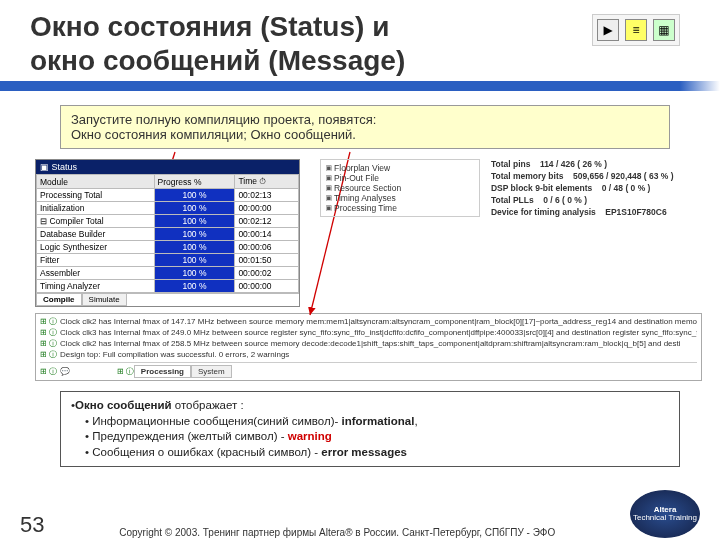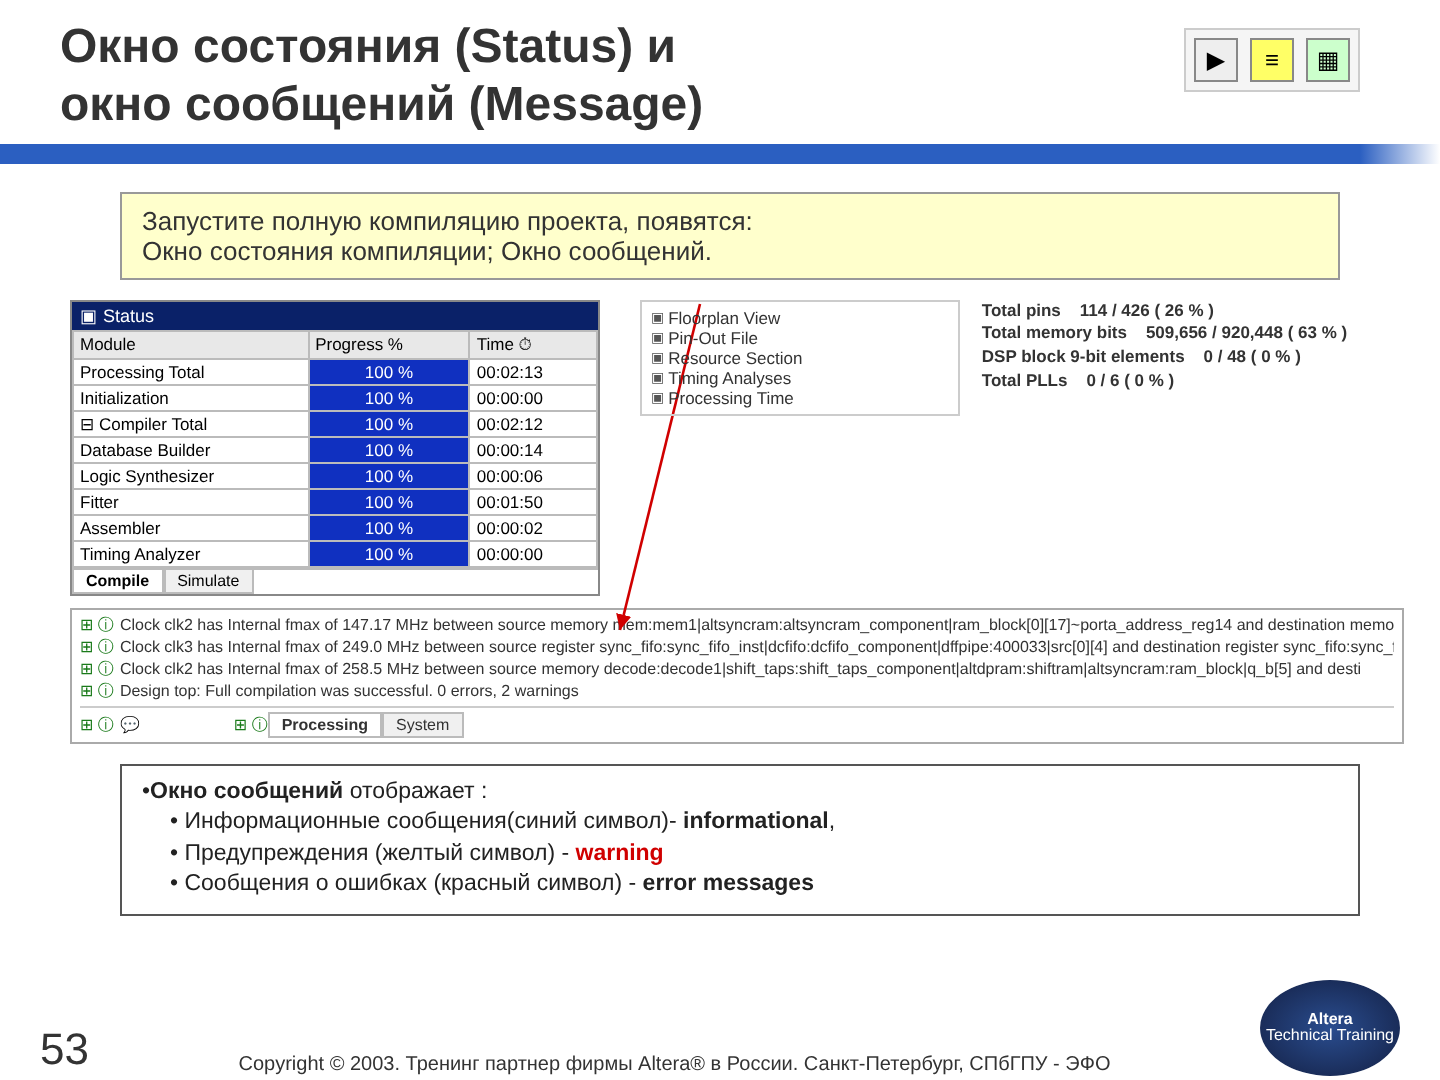--- a/index.html
+++ b/index.html
@@ -4,21 +4,21 @@
 <style>
   * { box-sizing: border-box; margin: 0; padding: 0; }
   body {
     width: 720px; height: 540px;
     font-family: Arial, sans-serif;
     background: #fff;
     position: relative;
     overflow: hidden;
   }
   .title {
-    font-size: 24px; font-weight: bold;
+    font-size: 28px; font-weight: bold;
     color: #333;
     padding: 10px 0 0 30px;
     line-height: 1.2;
   }
   .title-bar {
     height: 10px;
     background: #2b5fc1;
     margin-top: 4px;
     position: relative;
   }
@@ -276,20 +276,21 @@
     <div>Resource Section</div>
     <div>Timing Analyses</div>
     <div>Processing Time</div>
   </div>
 
   <div class="summary-stats">
     <div><span>Total pins</span> &nbsp;&nbsp; <span>114 / 426 ( 26 % )</span></div>
     <div><span>Total memory bits</span> &nbsp;&nbsp; <span>509,656 / 920,448 ( 63 % )</span></div>
     <div><span>DSP block 9-bit elements</span> &nbsp;&nbsp; <span>0 / 48 ( 0 % )</span></div>
     <div><span>Total PLLs</span> &nbsp;&nbsp; <span>0 / 6 ( 0 % )</span></div>
+    <div><span>Device for timing analysis</span> &nbsp;&nbsp; <span>EP1S10F780C6</span></div>
   </div>
 </div>
 
 <div class="messages">
   <div>Clock clk2 has Internal fmax of 147.17 MHz between source memory mem:mem1|altsyncram:altsyncram_component|ram_block[0][17]~porta_address_reg14 and destination memory sync_fifo:sy...</div>
   <div>Clock clk3 has Internal fmax of 249.0 MHz between source register sync_fifo:sync_fifo_inst|dcfifo:dcfifo_component|dffpipe:400033|src[0][4] and destination register sync_fifo:sync_fifo_inst|dcfifo:dcfifo</div>
   <div>Clock clk2 has Internal fmax of 258.5 MHz between source memory decode:decode1|shift_taps:shift_taps_component|altdpram:shiftram|altsyncram:ram_block|q_b[5] and desti</div>
   <div>Design top: Full compilation was successful. 0 errors, 2 warnings</div>
   <div class="messages-bottom">
 

